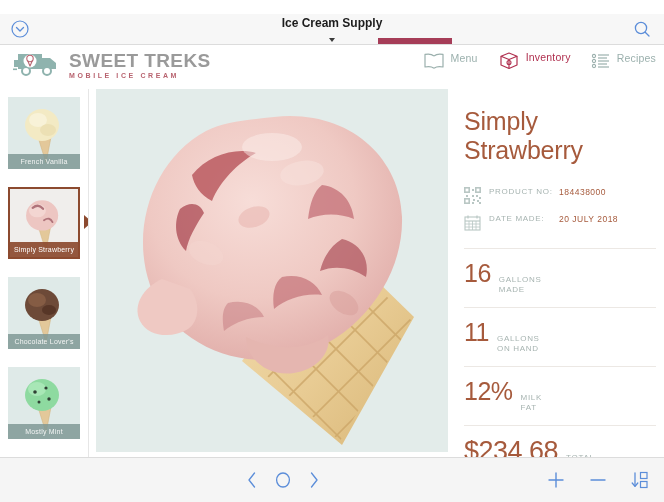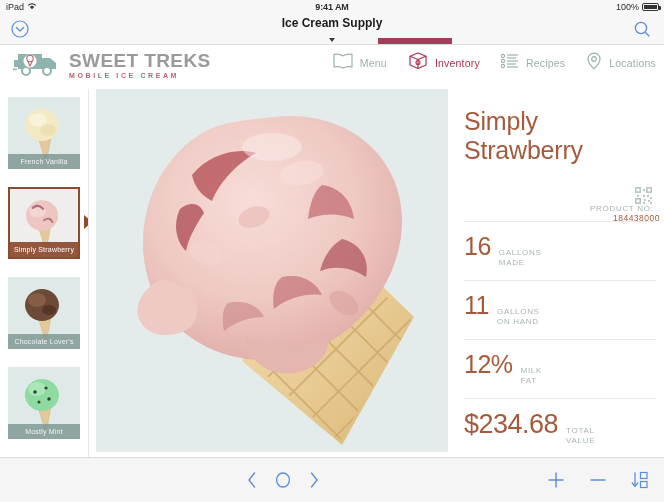--- a/index.html
+++ b/index.html
@@ -59,21 +59,21 @@
   .brand-text{line-height:1;}
   .brand-title{
     font-size:19px;font-weight:bold;color:#9a9a9a;letter-spacing:.4px;
     font-family:"Liberation Sans", sans-serif;
   }
   .brand-sub{
     font-size:7px;color:#b8636f;letter-spacing:2.6px;margin-top:2px;font-weight:bold;
   }
 
   .navtabs{position:absolute;right:8px;top:6px;display:flex;align-items:center;gap:20px;}
-  .navtab{display:flex;align-items:center;gap:6px;cursor:pointer;}
+  .navtab{display:flex;align-items:flex-start;gap:6px;cursor:pointer;}
   .navtab .lbl{font-size:10.5px;color:#9bb0ad;letter-spacing:.2px;}
   .navtab.active .lbl{color:#b0304f;}
 
   
   .content{position:absolute;left:0;top:89px;width:664px;height:441px;background:#fff;}
 
   
   .rail{
     position:absolute;left:0;top:0;width:88px;height:369px;
     border-right:1px solid #e6e6e6;background:#fff;overflow:hidden;
@@ -104,21 +104,21 @@
   }
   .hero svg{display:block;width:100%;height:100%;}
 
   
   .detail{position:absolute;left:460px;top:0;width:200px;height:369px;}
   .prod-title{
     font-size:25px;line-height:29px;color:#a65a3c;font-weight:normal;
     margin:18px 0 0 4px;letter-spacing:-.2px;
   }
   .meta{margin:22px 0 0 4px;}
-  .meta-row{display:flex;align-items:flex-end;height:22px;margin-bottom:5px;flex-direction:column;}
+  .meta-row{display:flex;align-items:flex-start;height:22px;margin-bottom:5px;}
   .meta-ico{width:17px;height:17px;margin-right:8px;flex:none;}
   .meta-lbl{font-size:8px;color:#a7b4b1;letter-spacing:.7px;width:70px;flex:none;}
   .meta-val{font-size:8.5px;color:#a65a3c;letter-spacing:.5px;}
 
   .rule{height:1px;background:#ece8e4;margin:12px 4px 0 4px;}
   .stat{display:flex;align-items:baseline;margin:12px 0 0 4px;}
   .stat .num{
     font-size:25px;color:#a65a3c;line-height:1;letter-spacing:-.5px;font-weight:normal;
   }
   .stat .unit{
@@ -137,38 +137,20 @@
   .tb-right{
     position:absolute;right:14px;top:0;height:44px;display:flex;align-items:center;gap:22px;
   }
   .tb-btn{cursor:pointer;display:flex;align-items:center;justify-content:center;}
 </style>
 </head>
 <body>
 
 <div id="app">
 
-  <div class="statusbar">
-    <div class="sb-left">
-      <span>iPad</span>
-      <span class="wifi">
-        <svg width="10" height="8" viewBox="0 0 10 8">
-          <path d="M5 7.2 L2.9 4.9 A3 3 0 0 1 7.1 4.9 Z" fill="#333"></path>
-          <path d="M1.3 3.3 A5.4 5.4 0 0 1 8.7 3.3" stroke="#333" stroke-width="1.1" fill="none"></path>
-        </svg>
-      </span>
-    </div>
-    <div class="sb-center">9:41 AM</div>
-    <div class="sb-right">
-      <span>100%</span>
-      <span class="batt">
-          <i></i>
-        </span>
-    </div>
-  </div>
 
   <div class="navbar">
     <div class="nav-left tb-btn">
       <svg width="20" height="20" viewBox="0 0 20 20">
         <circle cx="10" cy="10" r="8" fill="none" stroke="#5b8dd9" stroke-width="1.2"></circle>
         <path d="M6.5 8.5 L10 12 L13.5 8.5" fill="none" stroke="#5b8dd9" stroke-width="1.3" stroke-linecap="round" stroke-linejoin="round"></path>
       </svg>
     </div>
 
     <div class="nav-title">
@@ -240,29 +222,20 @@
             <line x1="7" y1="3" x2="18" y2="3" stroke="#9bb0ad" stroke-width="1.2"></line>
             <line x1="7" y1="6" x2="16" y2="6" stroke="#9bb0ad" stroke-width="1.2"></line>
             <line x1="7" y1="9" x2="18" y2="9" stroke="#9bb0ad" stroke-width="1.2"></line>
             <line x1="7" y1="12" x2="16" y2="12" stroke="#9bb0ad" stroke-width="1.2"></line>
             <line x1="7" y1="15" x2="18" y2="15" stroke="#9bb0ad" stroke-width="1.2"></line>
           </svg>
         </span>
         <span class="lbl">Recipes</span>
       </div>
 
-      <div class="navtab">
-        <span>
-          <svg width="18" height="20" viewBox="0 0 18 20">
-            <path d="M9 2.2 C12.4 2.2 15 4.8 15 8.1 C15 12.2 9 17.8 9 17.8 C9 17.8 3 12.2 3 8.1 C3 4.8 5.6 2.2 9 2.2 Z" fill="none" stroke="#9bb0ad" stroke-width="1.2"></path>
-            <circle cx="9" cy="8" r="2.3" fill="none" stroke="#9bb0ad" stroke-width="1.2"></circle>
-          </svg>
-        </span>
-        <span class="lbl">Locations</span>
-      </div>
 
     </div>
   </div>
 
   <div class="content">
 
     <div class="rail">
 
       <div class="thumb" style="top:8px;">
         <svg class="cone" viewBox="0 0 72 72" preserveAspectRatio="xMidYMid slice">
@@ -407,20 +380,39 @@
                 <rect x="1.6" y="1.6" width="2.8" height="2.8"></rect>
                 <rect x="12.6" y="1.6" width="2.8" height="2.8"></rect>
                 <rect x="1.6" y="12.6" width="2.8" height="2.8"></rect>
               </g>
             </svg>
           </span>
           <span class="meta-lbl">PRODUCT NO:</span>
           <span class="meta-val">184438000</span>
         </div>
 
+        <div class="meta-row">
+          <span class="meta-ico">
+            <svg width="17" height="17" viewBox="0 0 17 17">
+              <rect x="1" y="3" width="15" height="13" fill="none" stroke="#b9c7c4" stroke-width="1.1"></rect>
+              <line x1="1" y1="7" x2="16" y2="7" stroke="#b9c7c4" stroke-width="1.1"></line>
+              <line x1="4" y1="1.5" x2="4" y2="4.5" stroke="#b9c7c4" stroke-width="1.2"></line>
+              <line x1="13" y1="1.5" x2="13" y2="4.5" stroke="#b9c7c4" stroke-width="1.2"></line>
+              <g stroke="#b9c7c4" stroke-width=".8">
+                <line x1="5" y1="7" x2="5" y2="16"></line>
+                <line x1="8.5" y1="7" x2="8.5" y2="16"></line>
+                <line x1="12" y1="7" x2="12" y2="16"></line>
+                <line x1="1" y1="10" x2="16" y2="10"></line>
+                <line x1="1" y1="13" x2="16" y2="13"></line>
+              </g>
+            </svg>
+          </span>
+          <span class="meta-lbl">DATE MADE:</span>
+          <span class="meta-val">20 JULY 2018</span>
+        </div>
 
       </div>
 
       <div class="rule"></div>
       <div class="stat">
         <span class="num">16</span>
         <span class="unit">
           <div>GALLONS</div>
           <div>MADE</div>
         </span>

